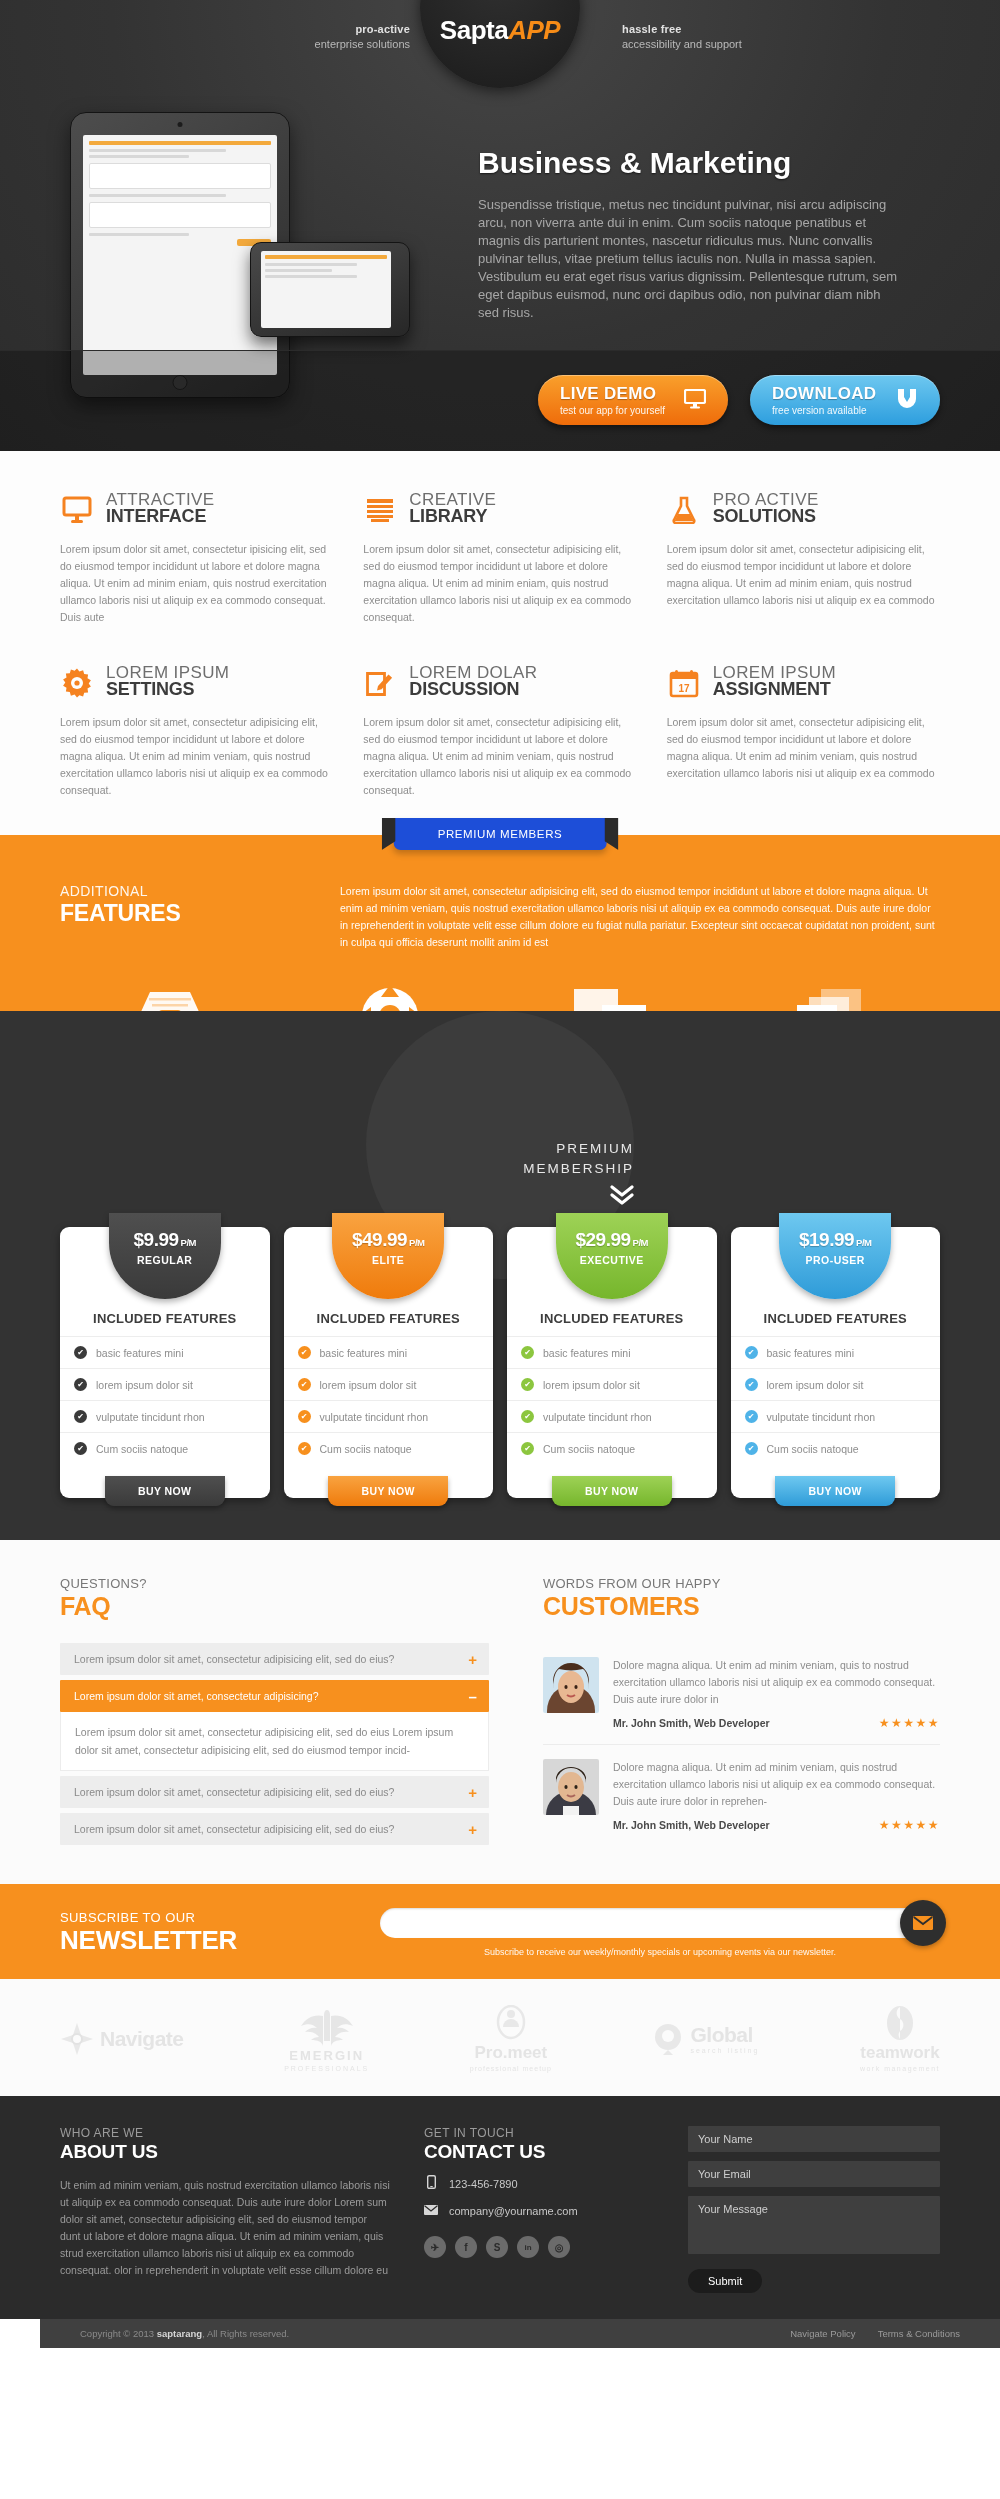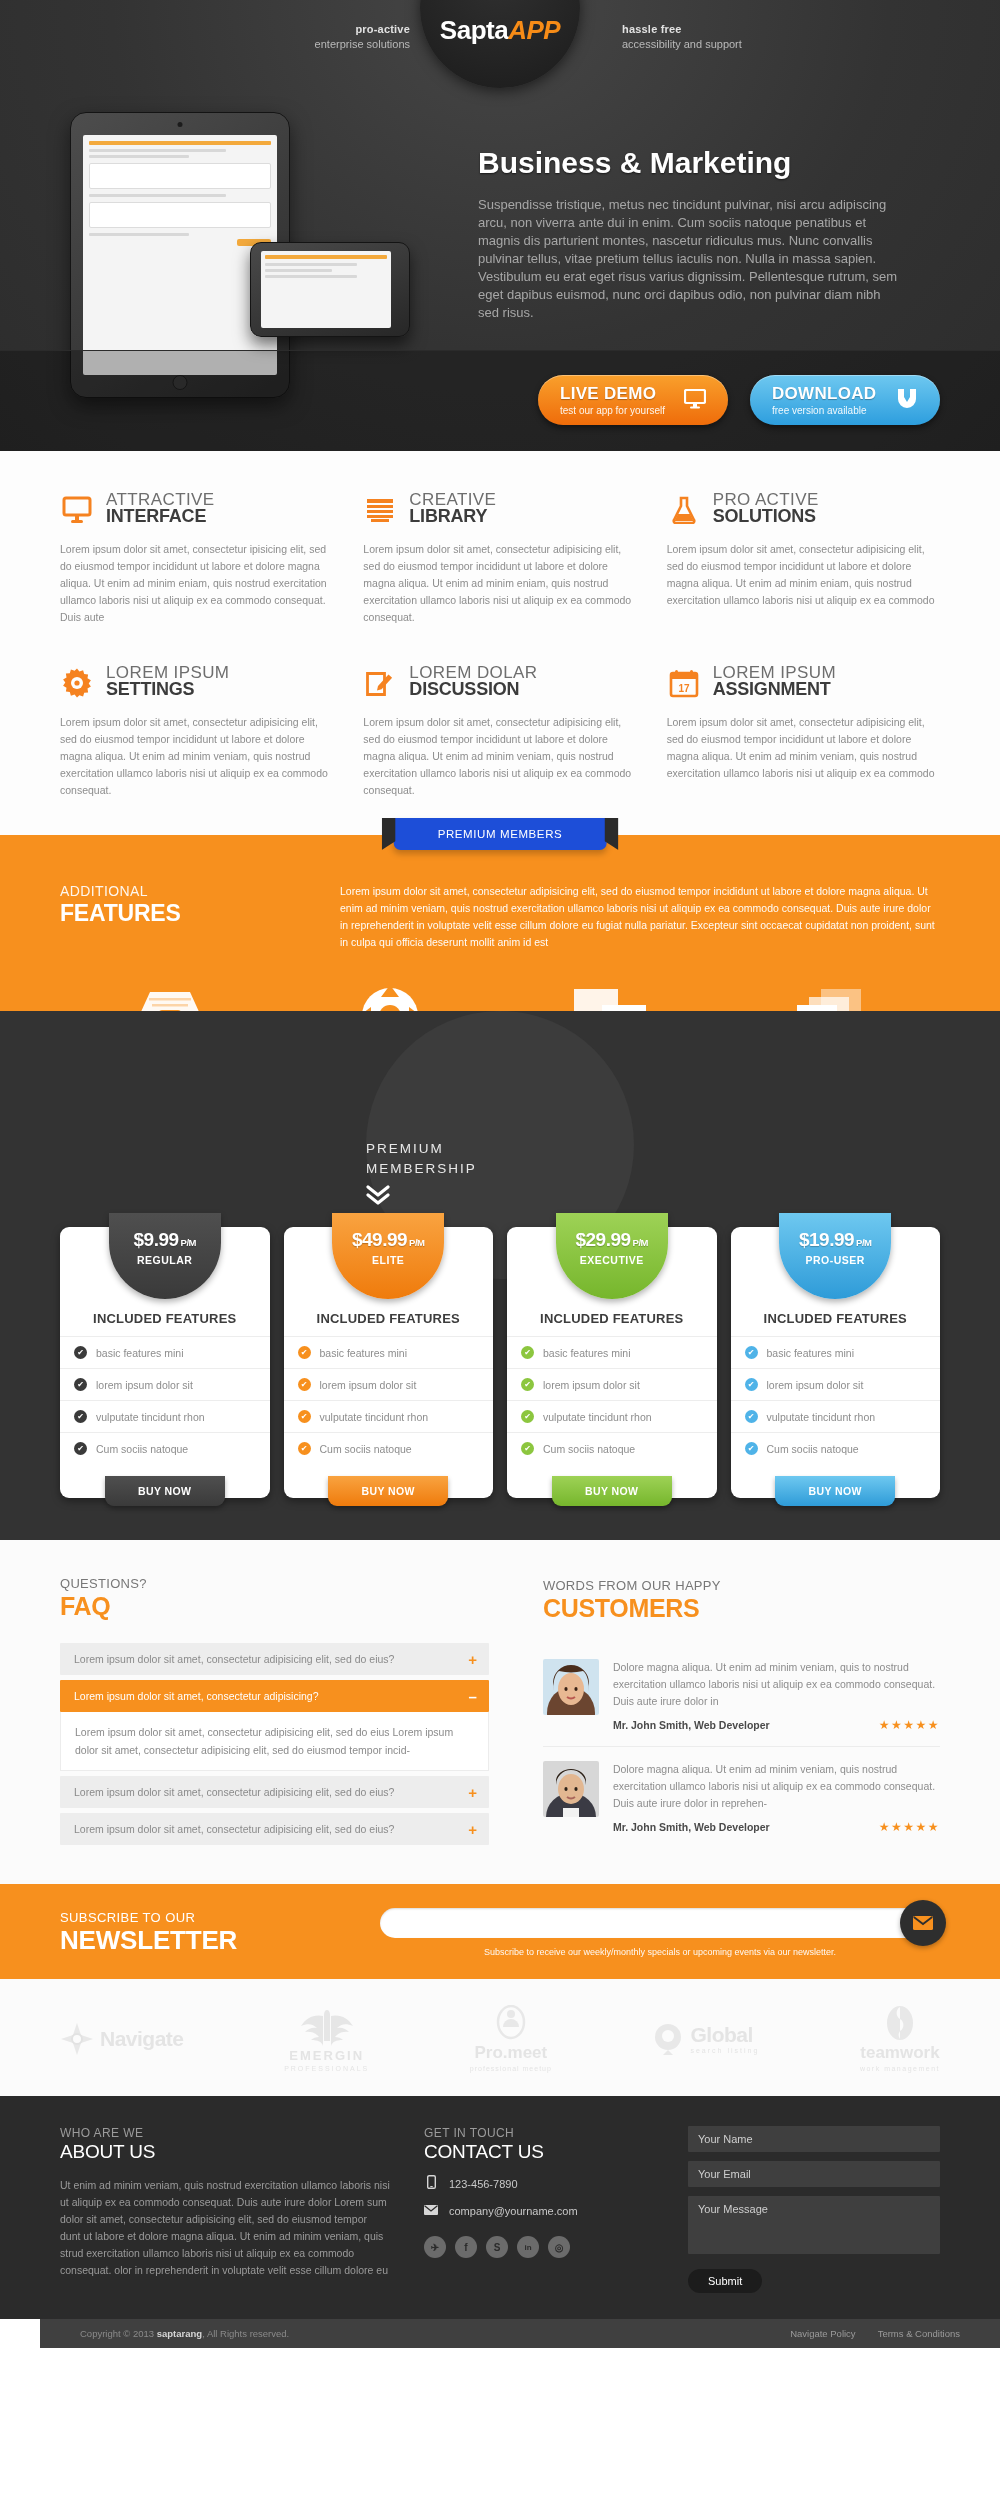--- a/index.html
+++ b/index.html
@@ -138,21 +138,21 @@
   .pitem { flex:1; text-align:center; color:#fff; }
   .pitem .pic { height:70px; display:flex; align-items:center; justify-content:center; margin-bottom:20px;}
   .pitem .lbl { font-size:11.5px; letter-spacing:.3px; }
   .pitem .lbl b { font-weight:bold; }
 
   
   .pricing { background:#333333; position:relative; padding-bottom:42px;}
   .memb-orb {
     width:268px; height:268px; border-radius:50%;
     background:#3c3c3c; margin:-112px auto 0; position:relative;
-    display:flex; flex-direction:column; align-items:flex-start;
+    display:flex; flex-direction:column; align-items:flex-end;
     padding-top:128px; color:#e8e8e8;
   }
   .memb-orb .l { font-size:13.5px; letter-spacing:2px; line-height:20px;}
   .memb-orb .chev { margin-top:6px; font-size:20px; color:#fff; line-height:14px;}
   .pricing-grid { display:flex; gap:14px; margin-top:-52px; position:relative; z-index:3;}
   .pcard {
     flex:1; background:#fff; border-radius:9px; padding:0 0 0;
     box-shadow:0 3px 8px rgba(0,0,0,.4); position:relative;
     padding-bottom:34px;
   }
@@ -172,21 +172,21 @@
   .pfeat:first-of-type { border-top:1px solid #ededed; }
   .buy {
     position:absolute; bottom:-8px; left:50%; transform:translateX(-50%);
     color:#fff; font-size:10.5px; font-weight:bold; letter-spacing:.4px;
     padding:9px 26px; border-radius:0 0 9px 9px; min-width:120px; text-align:center;
     box-shadow:0 3px 5px rgba(0,0,0,.3); cursor:pointer;
   }
 
   
   .faqsec { background:#fbfbfb; padding:36px 0 34px; }
-  .faqgrid { display:flex; gap:54px;align-items:center; }
+  .faqgrid { display:flex; gap:54px; }
   .faqcol { flex:1.08; }
   .testcol { flex:1; }
   .sechead .sm { font-size:13px; color:#777; letter-spacing:.3px; }
   .sechead .bg { font-size:25px; color:#f7901e; font-weight:bold; letter-spacing:-.3px; line-height:30px;}
   .acc { margin-top:22px; }
   .acc-item { margin-bottom:5px; }
   .acc-q {
     background:#ededed; color:#8b8b8b; font-size:10.5px;
     padding:10px 30px 10px 14px; position:relative; cursor:pointer; border-radius:1px;
   }
@@ -234,21 +234,21 @@
   .client .csub { font-size:7px; letter-spacing:2px; display:block; font-weight:normal;}
   .client.stack { flex-direction:column; gap:2px;}
 
   
   .footer { background:#2b2b2b; padding:30px 0 26px; }
   .fgrid { display:flex; gap:34px; }
   .fabout { width:330px; }
   .fcontact { width:230px; }
   .fform { flex:1; }
   .fhd .sm { font-size:12px; color:#9b9b9b; letter-spacing:.4px;}
-  .fhd .bg { font-size:19px; color:#fff; font-weight:normal; letter-spacing:-.2px; line-height:23px;}
+  .fhd .bg { font-size:19px; color:#fff; font-weight:bold; letter-spacing:-.2px; line-height:23px;}
   .fabout p { color:#9a9a9a; font-size:10.5px; line-height:17px; margin-top:14px;}
   .fline { display:flex; align-items:center; gap:11px; color:#c9c9c9; font-size:11px; margin-top:12px;}
   .fline .gi { width:14px; text-align:center; color:#d6d6d6; font-size:12px;}
   .socials { display:flex; gap:9px; margin-top:18px;}
   .soc { width:22px; height:22px; border-radius:50%; background:#6b6b6b; color:#2b2b2b;
          display:flex; align-items:center; justify-content:center; font-size:10px; font-weight:bold; cursor:pointer;}
   .finput, .ftextarea {
     width:100%; background:#3f3f3f; border:none; outline:none; color:#cfcfcf;
     font-family:inherit; font-size:11px; padding:7px 10px; margin-bottom:9px; border-radius:1px;
   }

